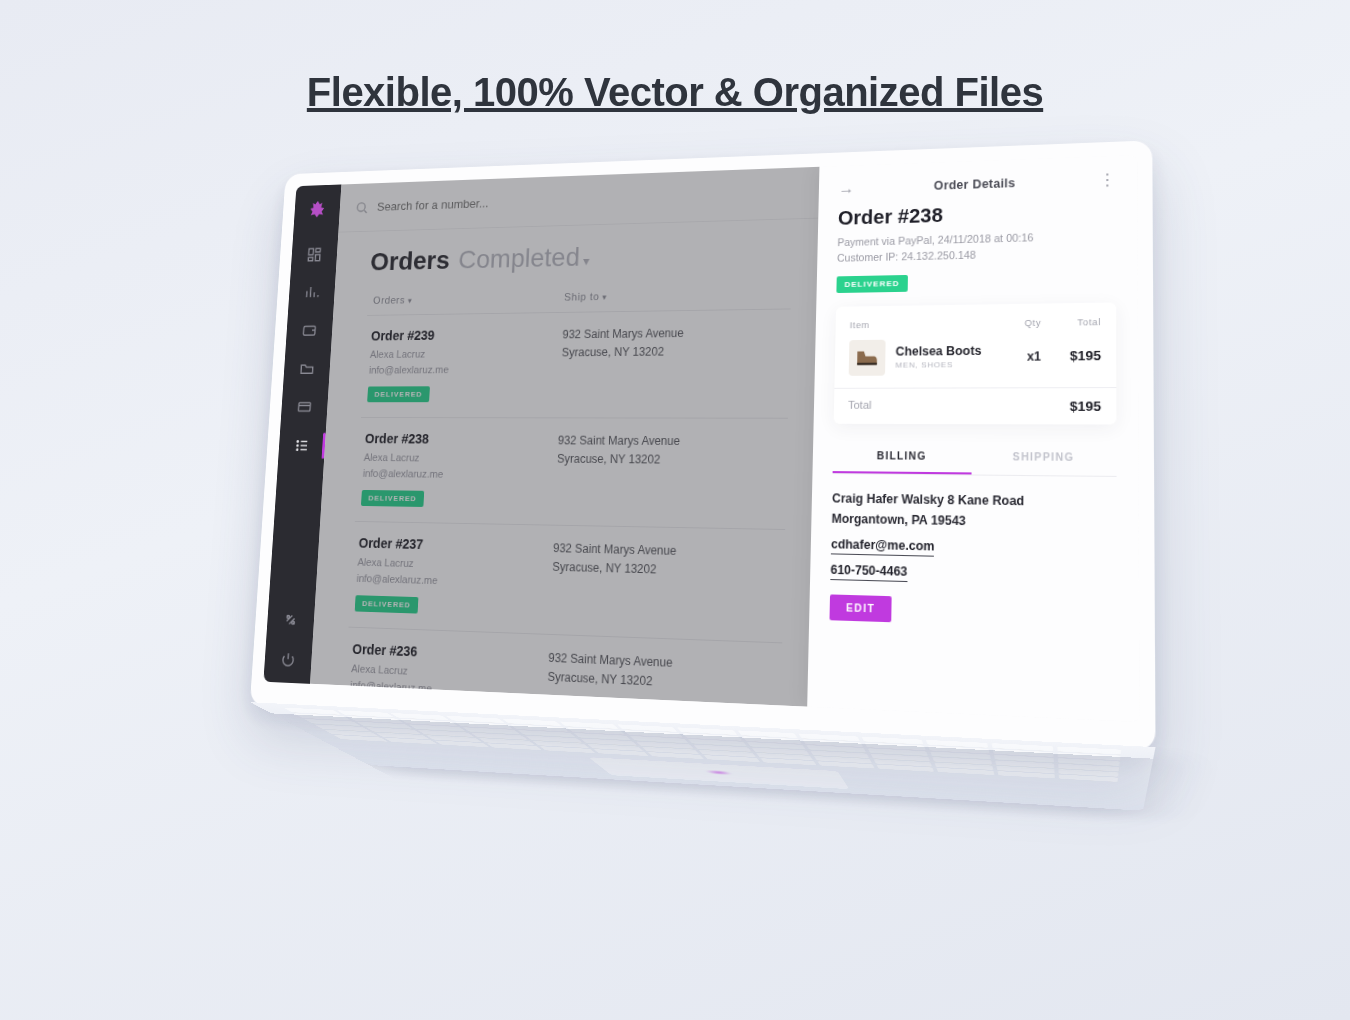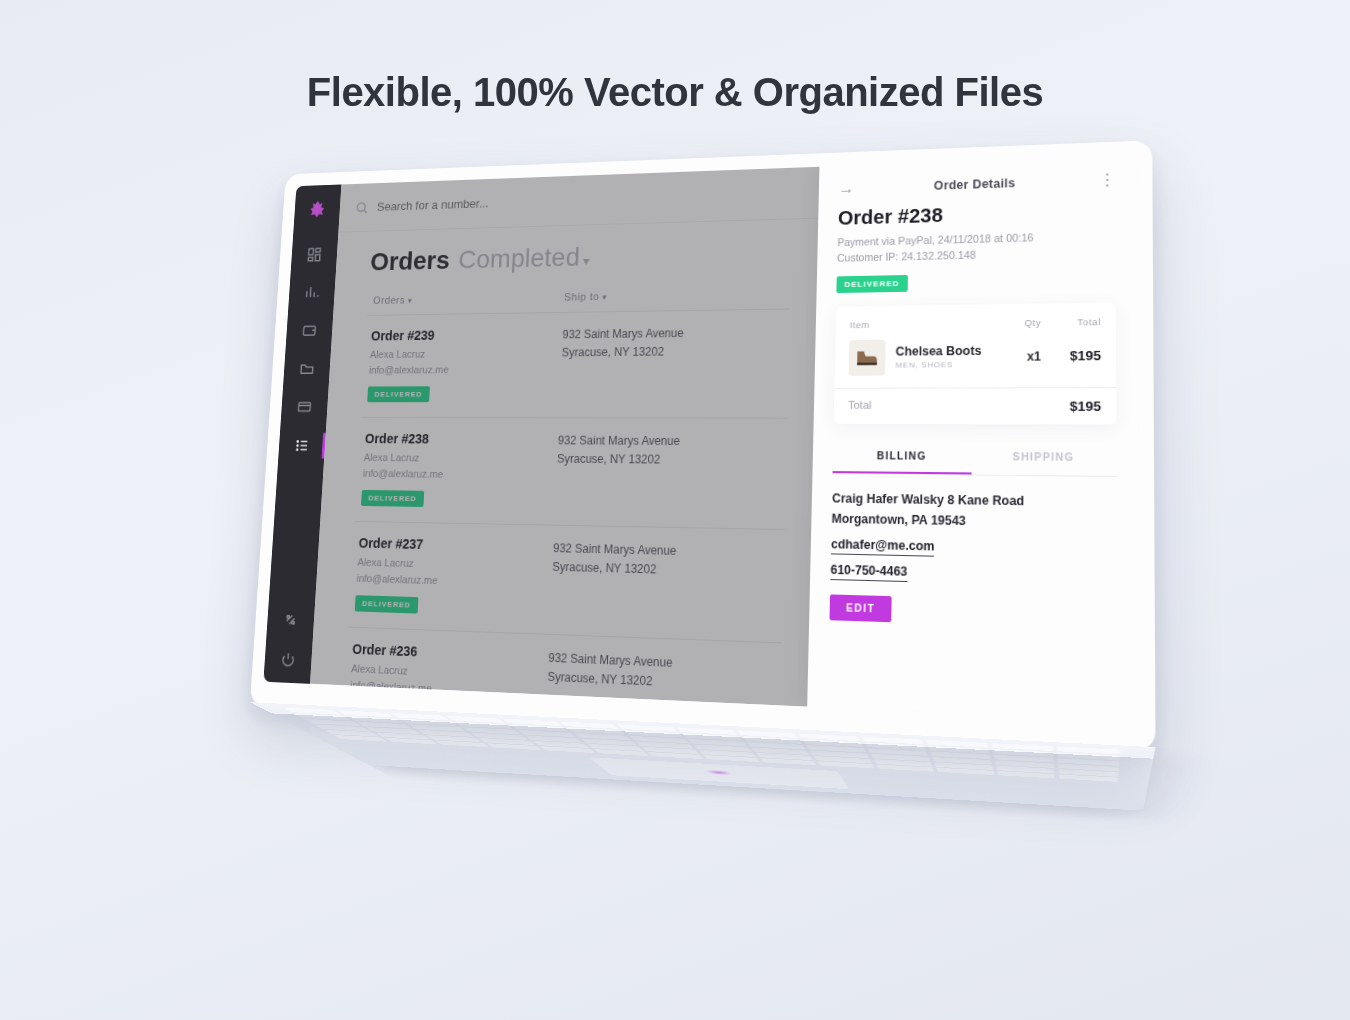--- a/index.html
+++ b/index.html
@@ -12,20 +12,21 @@
   flex-direction: column;
   align-items: center;
   overflow: hidden;
 }
 .headline {
   margin-top: 70px;
   font-size: 40px;
   font-weight: 800;
   color: #2f343d;
   letter-spacing: -0.5px;
+  text-decoration: underline;
 }
 .scene {
   margin-top: 30px;
   perspective: 1600px;
   perspective-origin: 50% 30%;
 }
 .laptop {
   width: 920px;
   transform-style: preserve-3d;
   transform: rotateX(8deg) rotateY(-14deg) rotateZ(2deg);

